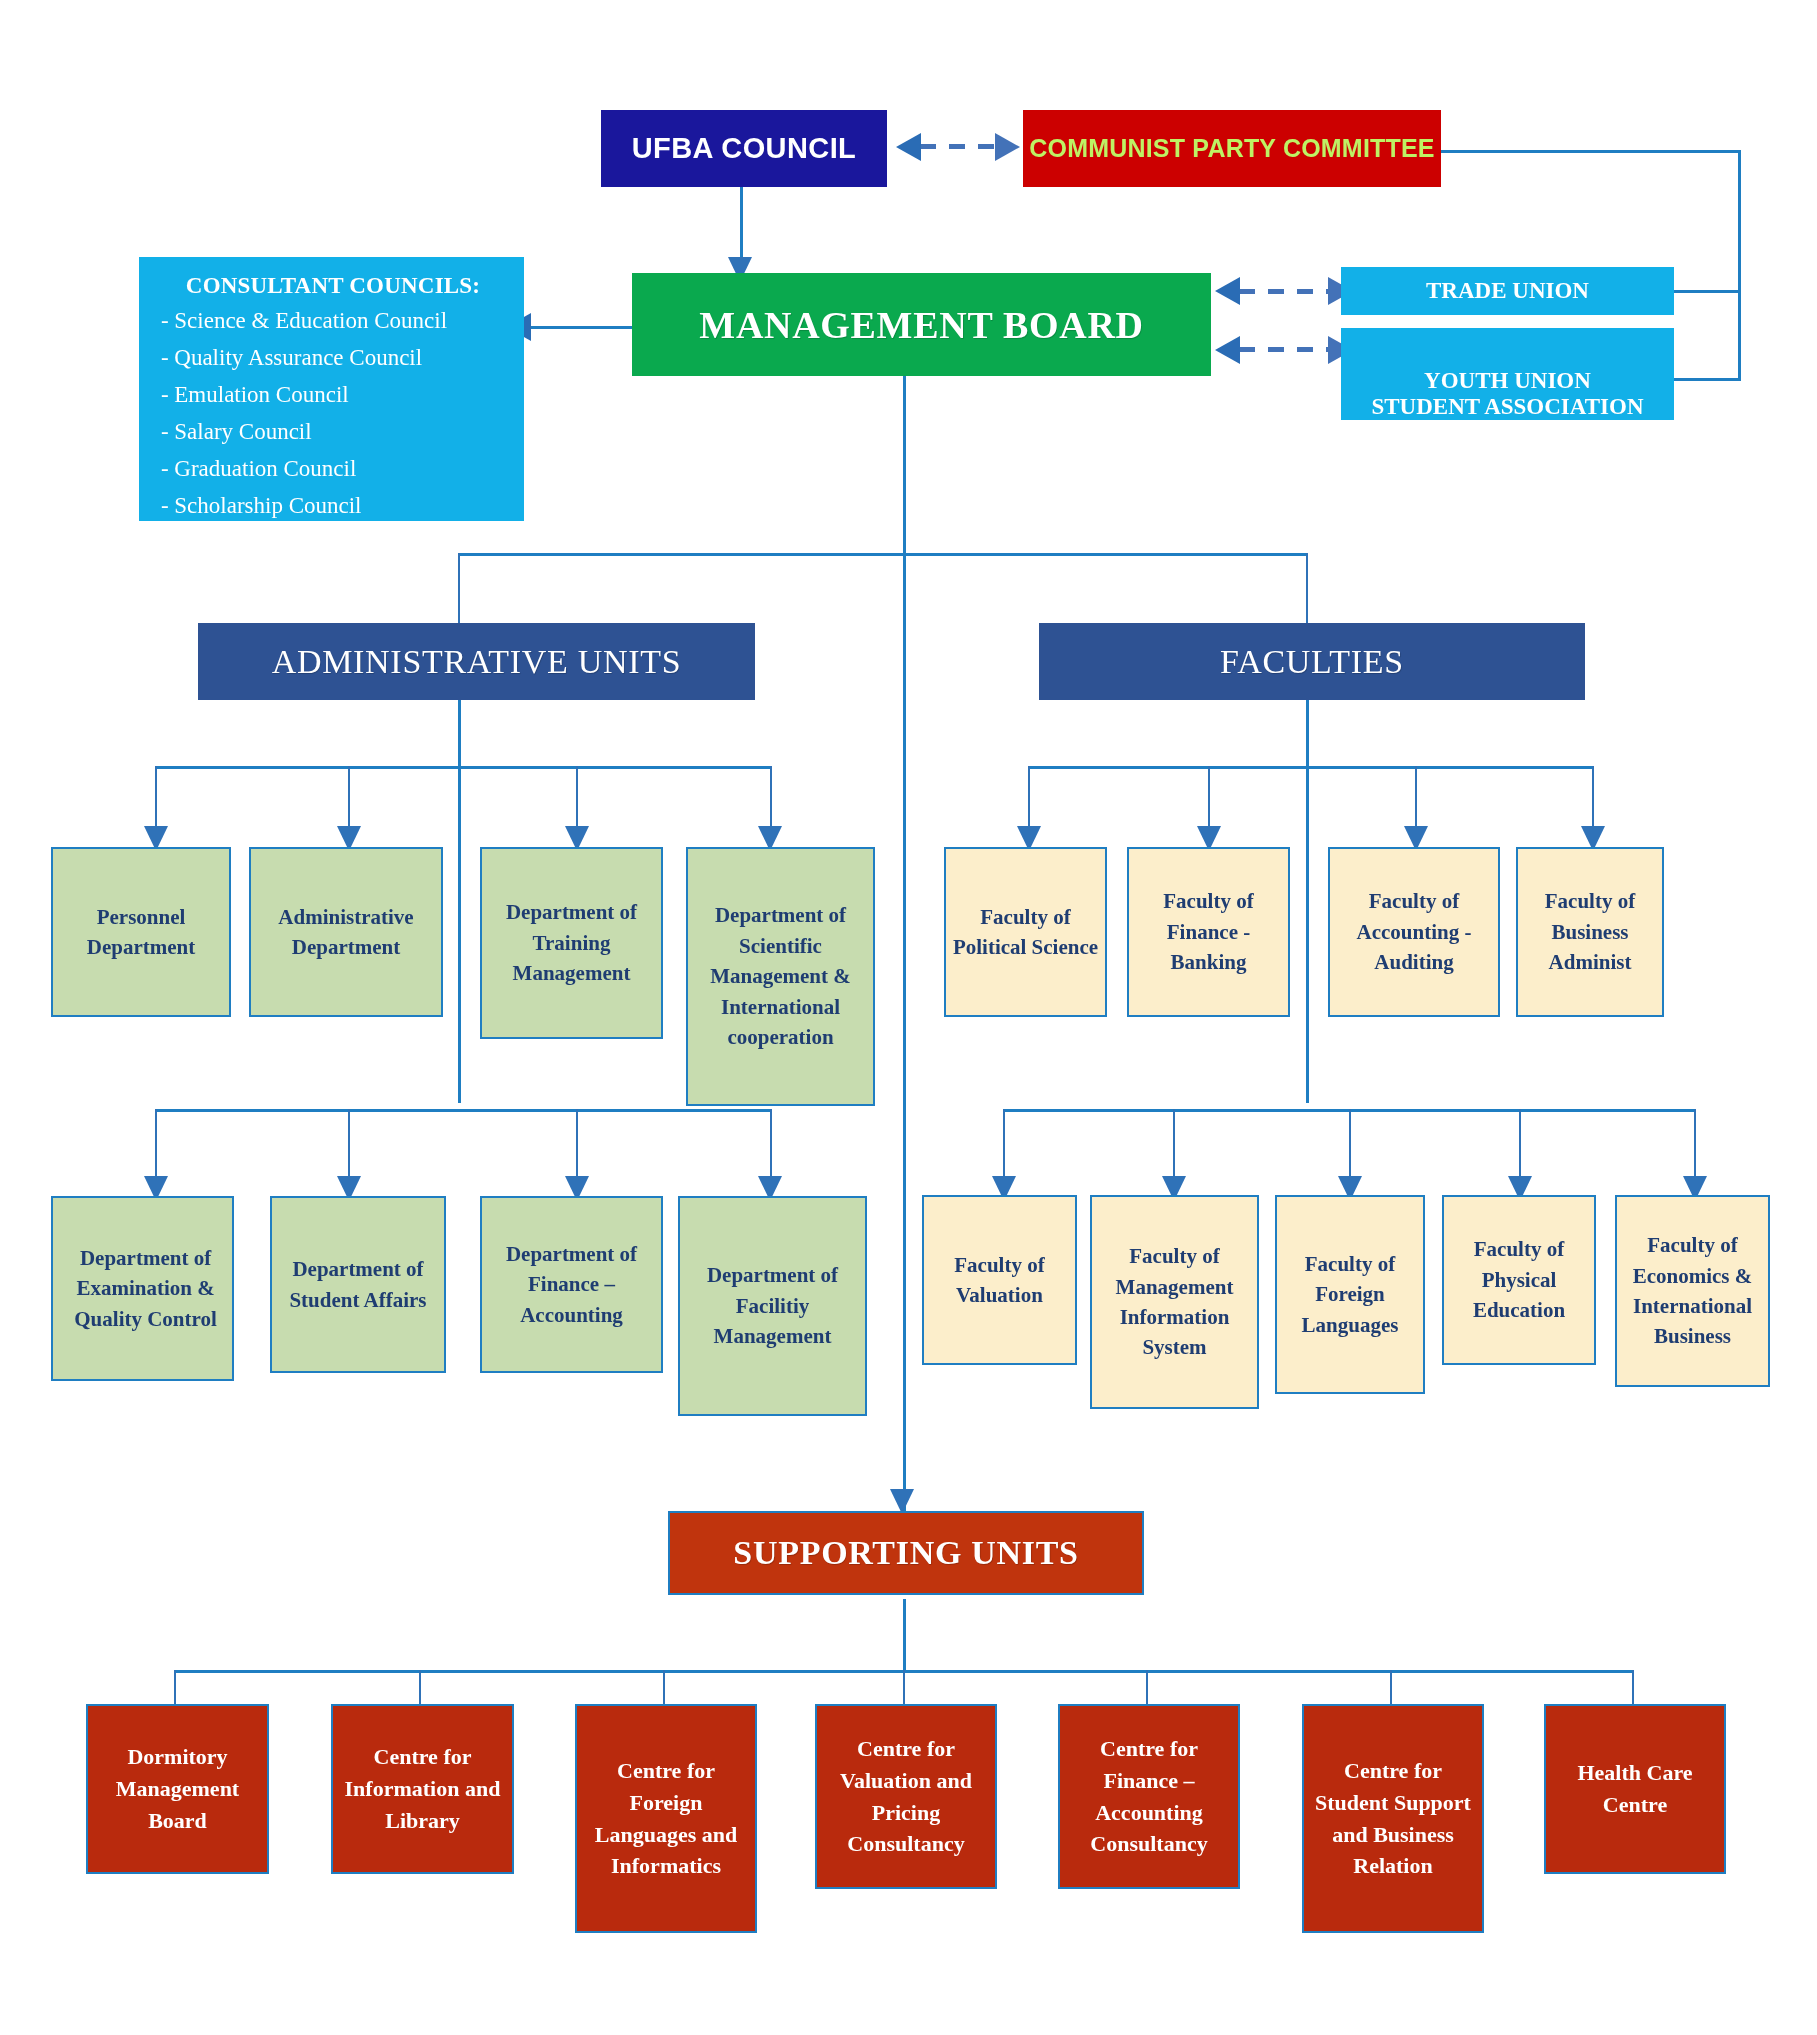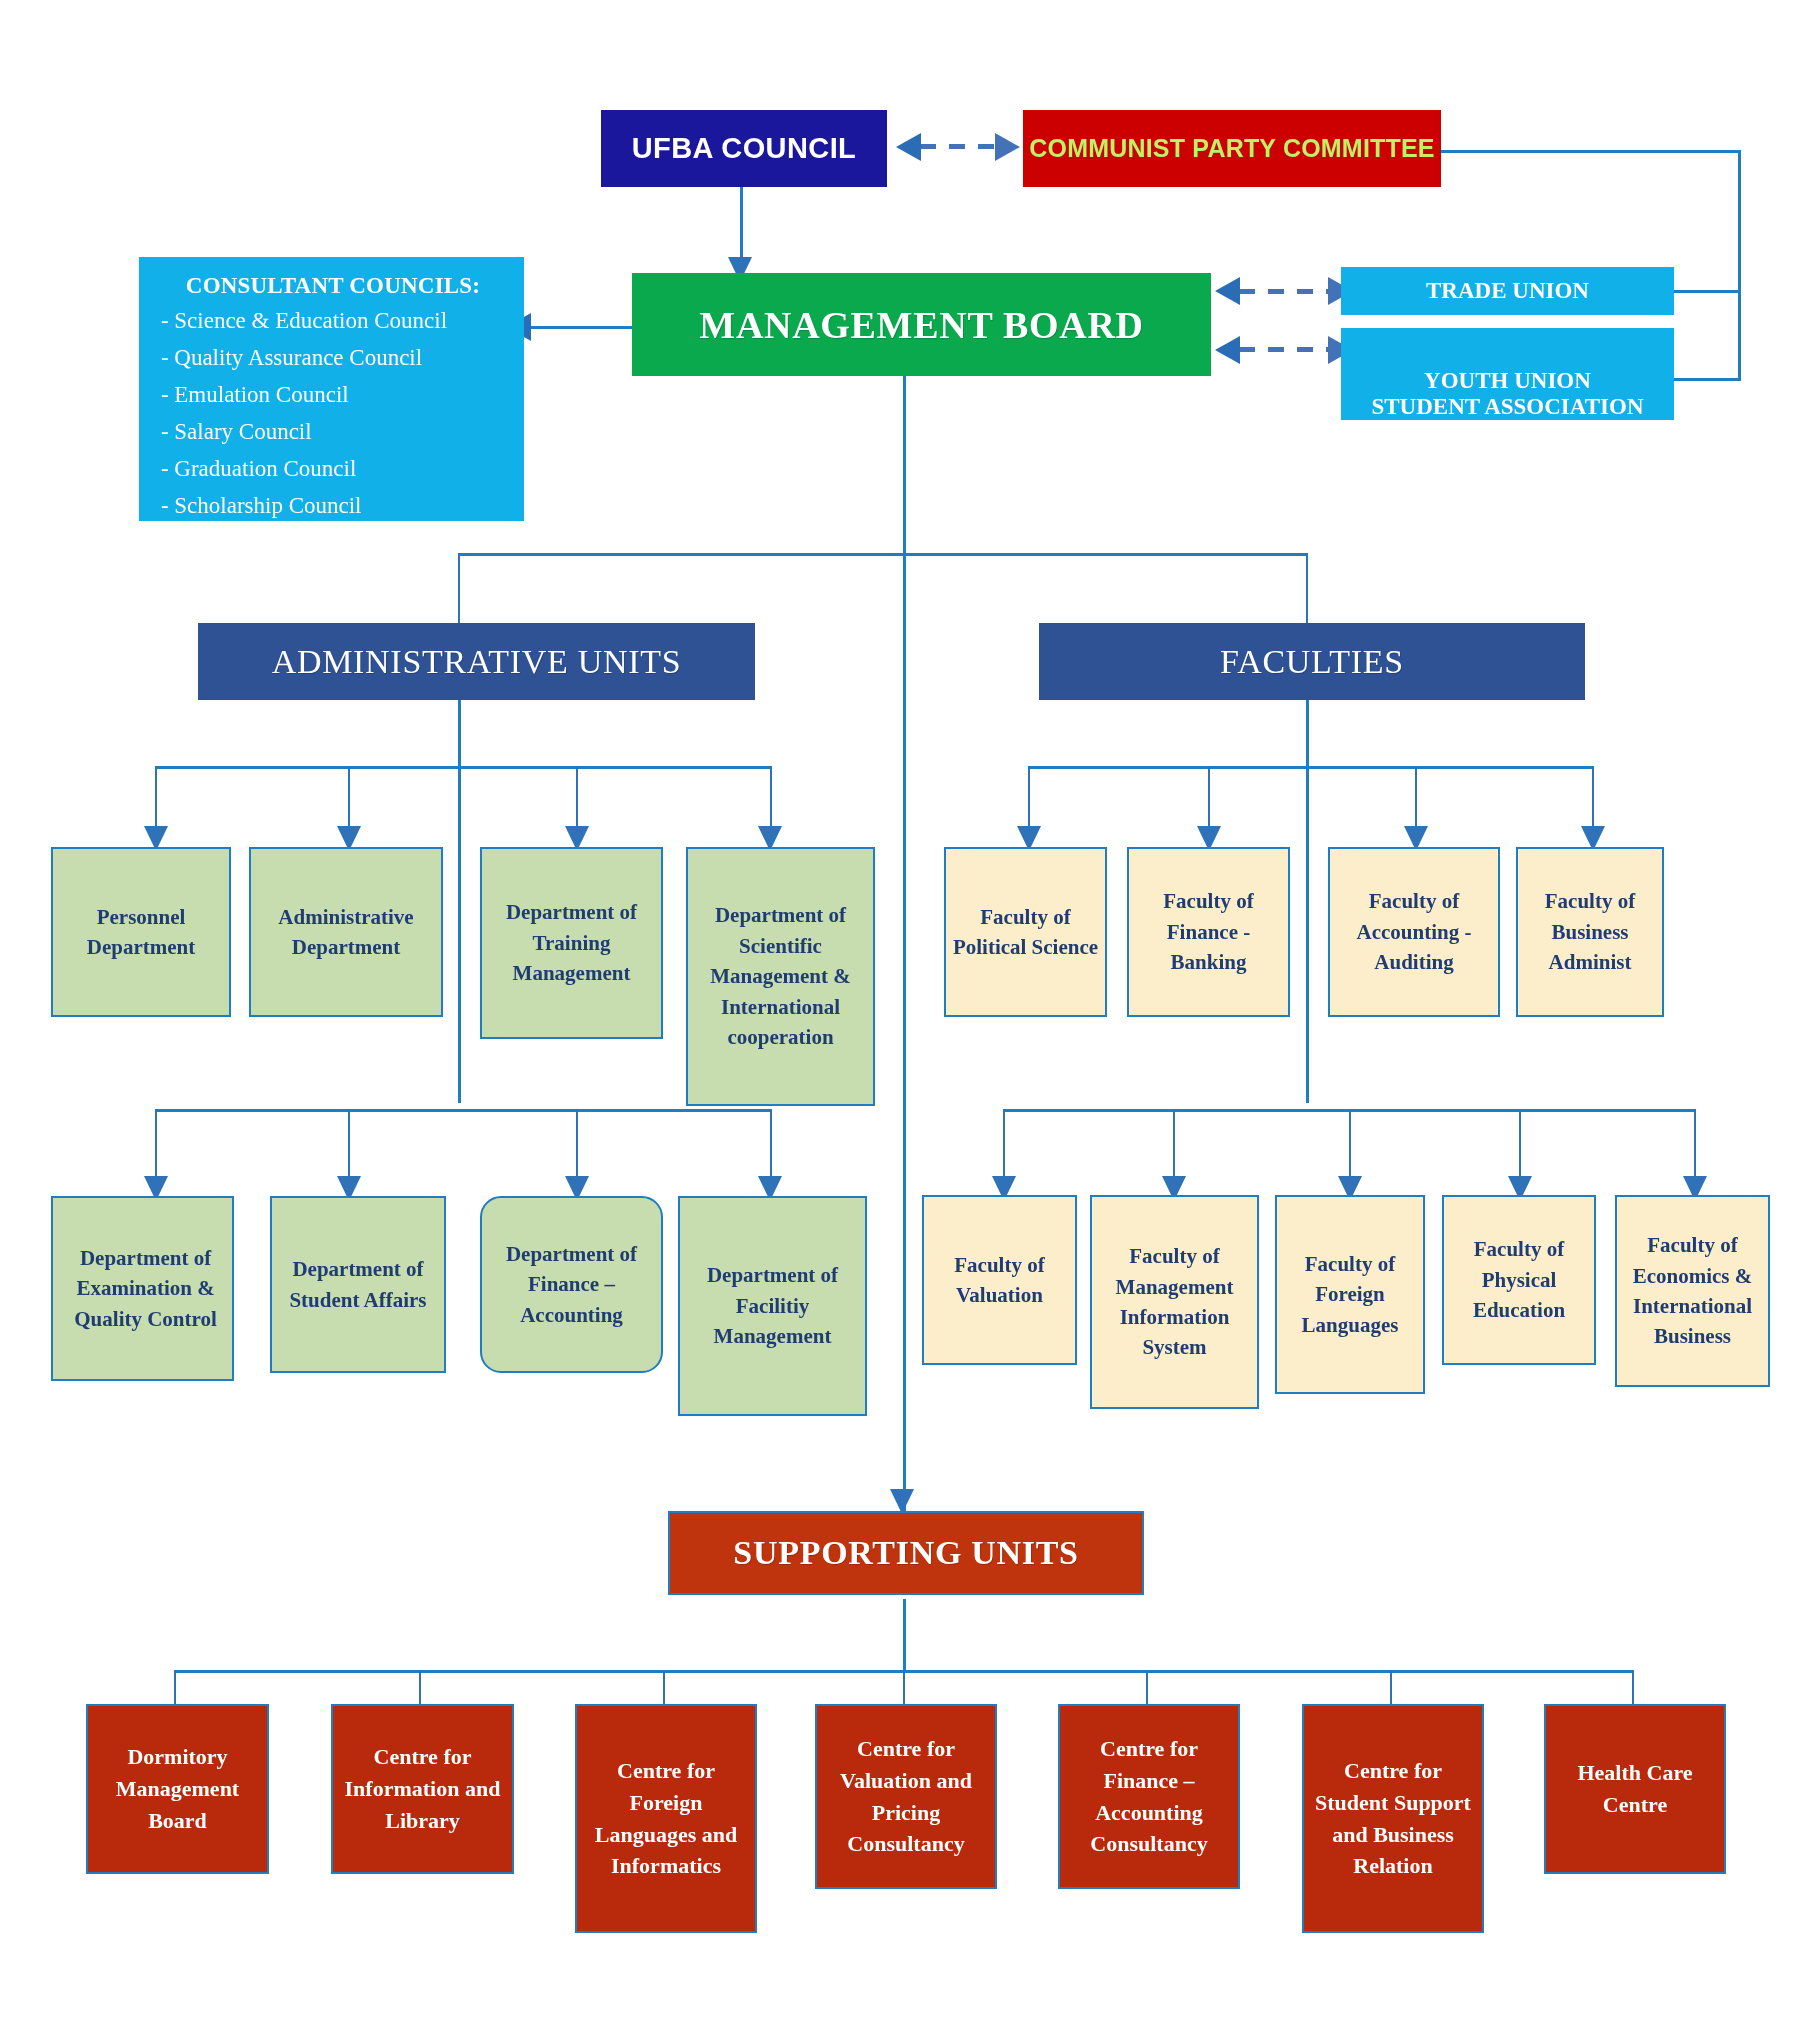--- a/index.html
+++ b/index.html
@@ -200,21 +200,21 @@
   <div class="node leaf leaf-admin" style="left:686px;top:847px;width:189px;height:259px;">
     <span class="lbl">Department of Scientific Management &amp; International cooperation</span>
   </div>
 
   <div class="node leaf leaf-admin" style="left:51px;top:1196px;width:183px;height:185px;padding-left:12px;">
     <span class="lbl">Department of Examination &amp; Quality Control</span>
   </div>
   <div class="node leaf leaf-admin" style="left:270px;top:1196px;width:176px;height:177px;">
     <span class="lbl">Department of Student Affairs</span>
   </div>
-  <div class="node leaf leaf-admin" style="left:480px;top:1196px;width:183px;height:177px;border-radius:21px;">
+  <div class="node leaf leaf-admin" style="left:480px;top:1196px;width:183px;height:177px;">
     <span class="lbl">Department of Finance – Accounting</span>
   </div>
   <div class="node leaf leaf-admin" style="left:678px;top:1196px;width:189px;height:220px;">
     <span class="lbl">Department of Facilitiy Management</span>
   </div>
 
   <div class="node leaf leaf-fac" style="left:944px;top:847px;width:163px;height:170px;">
     <span class="lbl">Faculty of Political Science</span>
   </div>
   <div class="node leaf leaf-fac" style="left:1127px;top:847px;width:163px;height:170px;">

